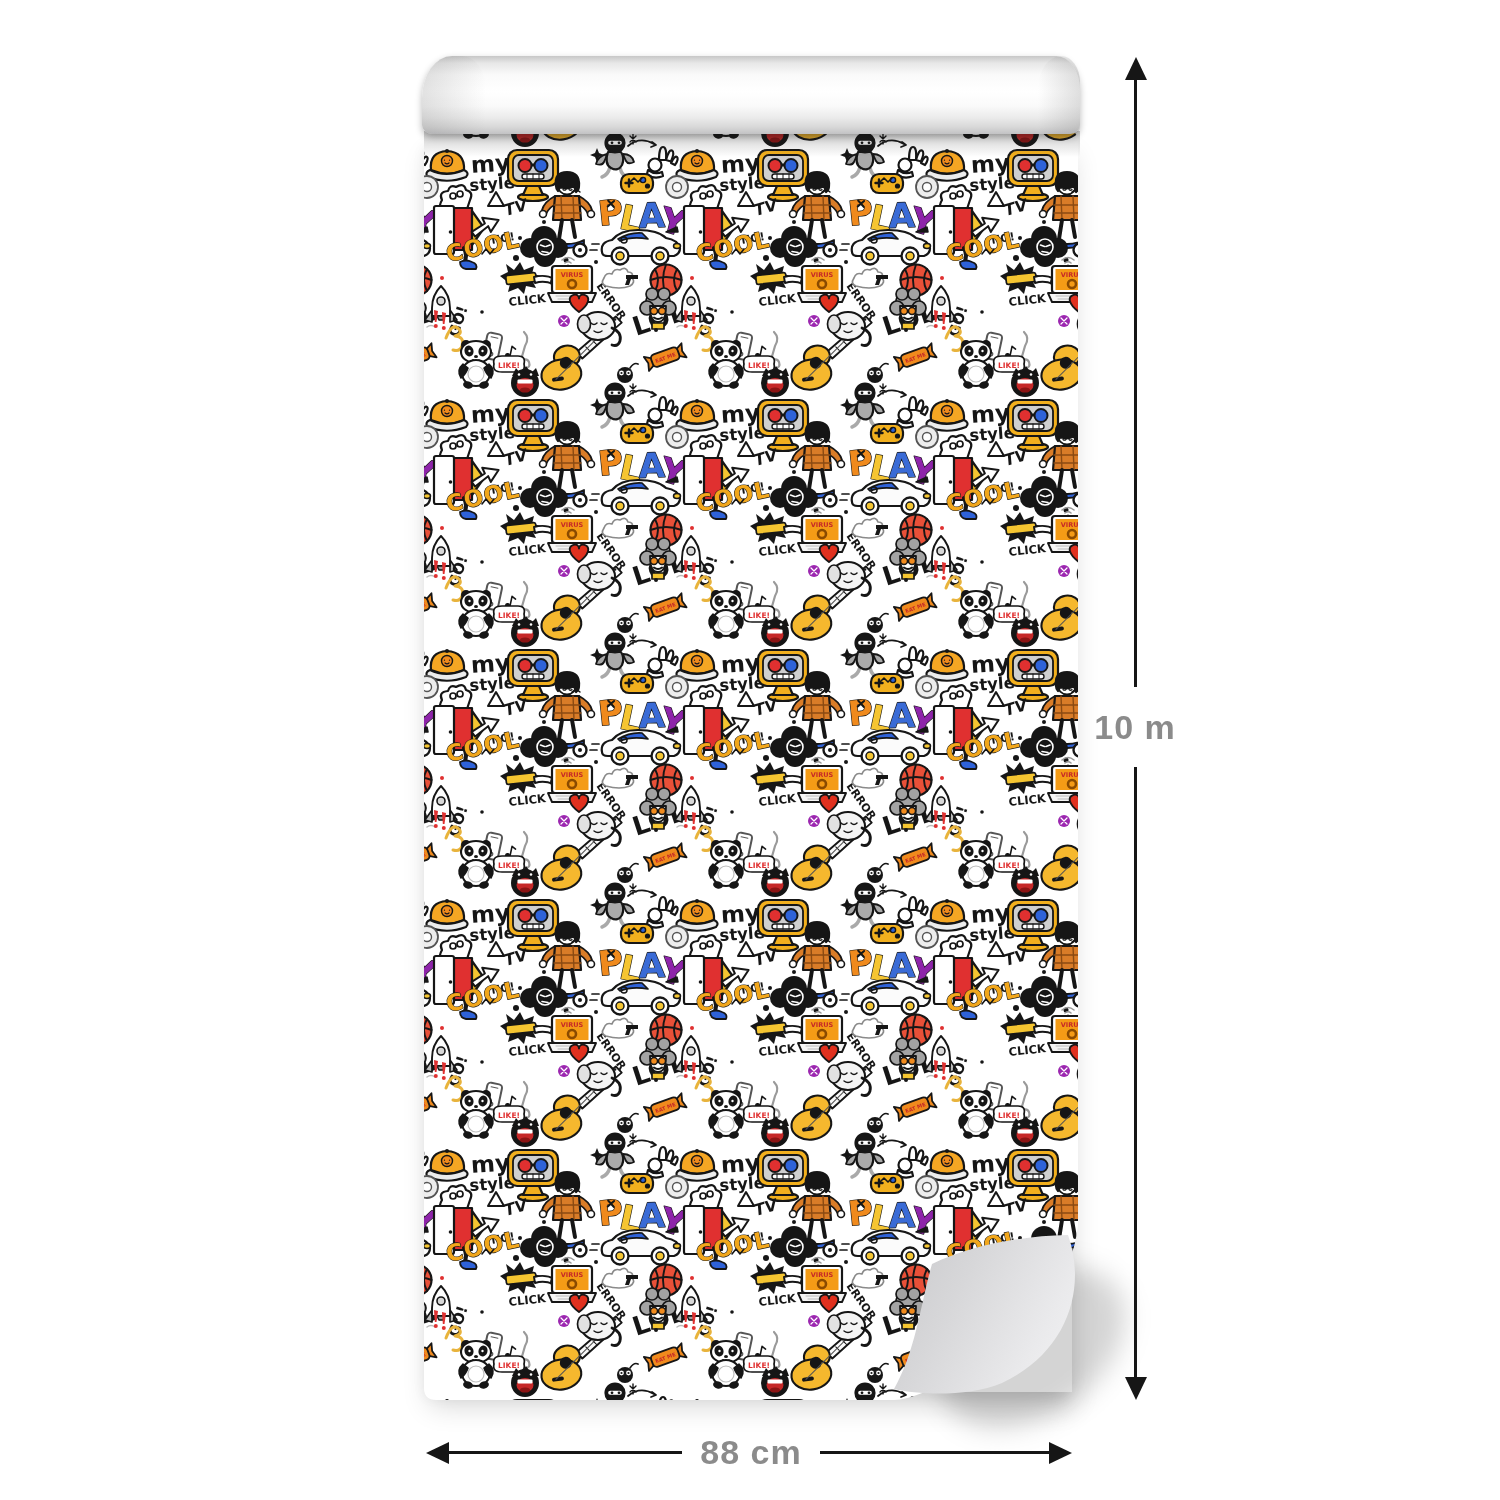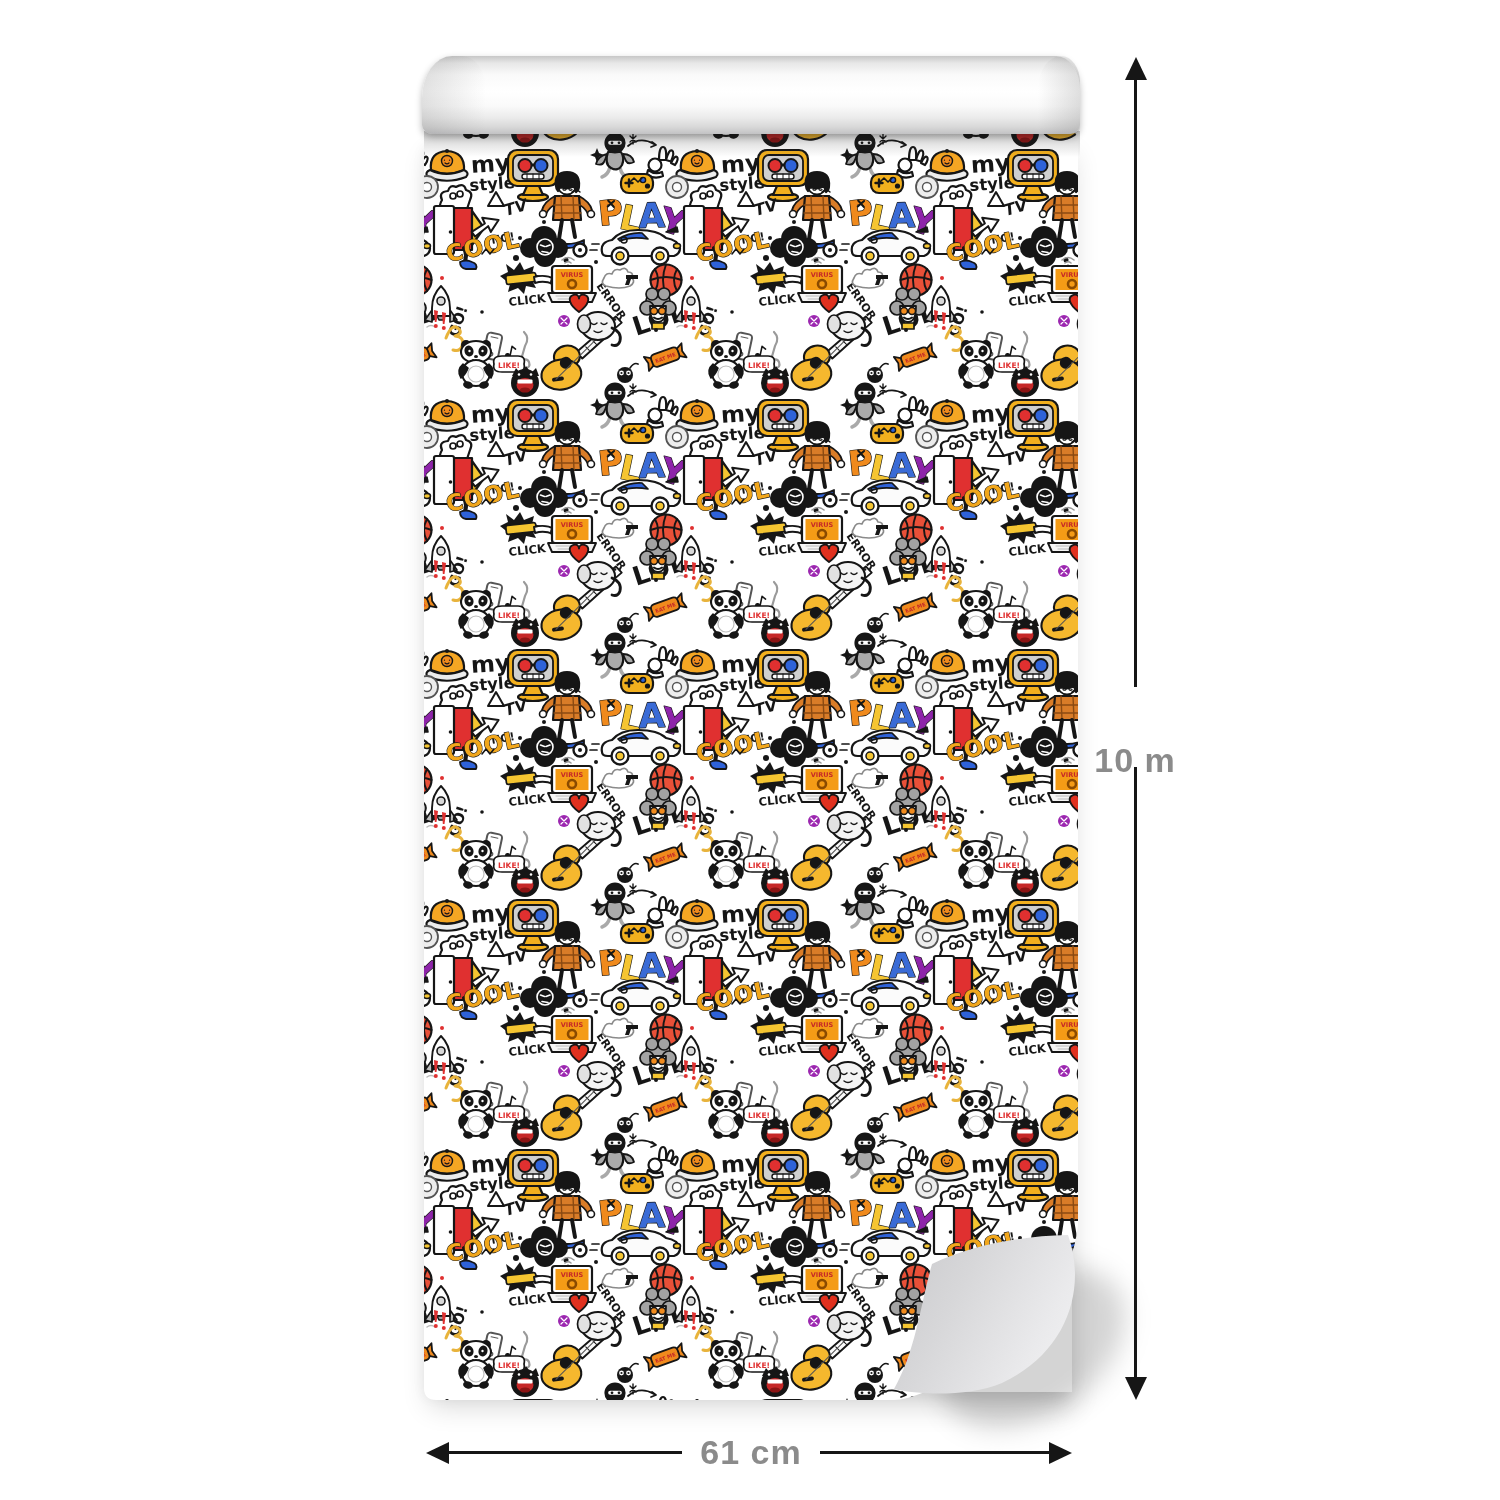--- a/index.html
+++ b/index.html
@@ -33,21 +33,21 @@
   .v-seg1{left:1134px;top:76px;width:3px;height:611px;}
   .v-seg2{left:1134px;top:767px;width:3px;height:610px;}
   .h-seg1{left:442px;top:1451px;width:240px;height:3px;}
   .h-seg2{left:820px;top:1451px;width:232px;height:3px;}
   .tri{width:0;height:0;}
   .arrow-up{left:1124.5px;top:57px;border-left:11px solid transparent;border-right:11px solid transparent;border-bottom:23px solid #161616;}
   .arrow-down{left:1124.5px;top:1377px;border-left:11px solid transparent;border-right:11px solid transparent;border-top:23px solid #161616;}
   .arrow-left{left:426px;top:1442px;border-top:11px solid transparent;border-bottom:11px solid transparent;border-right:23px solid #161616;}
   .arrow-right{left:1049px;top:1442px;border-top:11px solid transparent;border-bottom:11px solid transparent;border-left:23px solid #161616;}
   .dim-label{color:#8b8b8b;font-weight:bold;font-size:34px;letter-spacing:1px;transform:translate(-50%,-50%);white-space:nowrap;}
-  .label-10m{left:1135px;top:760px;}
+  .label-10m{left:1135px;top:727px;}
   .label-53cm{left:751px;top:1452px;}
   svg text{font-family:"DejaVu Sans",sans-serif;}
 </style>
 </head>
 <body>
 
 <div class="scene">
 
   <div class="abs sheet-shadow"></div>
   <div class="abs curl-ground-shadow"></div>
@@ -407,15 +407,15 @@
   <div class="abs dim-line v-seg1"></div>
   <div class="abs dim-line v-seg2"></div>
   <div class="abs tri arrow-up"></div>
   <div class="abs tri arrow-down"></div>
   <div class="abs dim-label label-10m">10 m</div>
 
   <div class="abs dim-line h-seg1"></div>
   <div class="abs dim-line h-seg2"></div>
   <div class="abs tri arrow-left"></div>
   <div class="abs tri arrow-right"></div>
-  <div class="abs dim-label label-53cm">61 cm</div>
+  <div class="abs dim-label label-53cm">88 cm</div>
 
 </div>
 
 </body></html>

